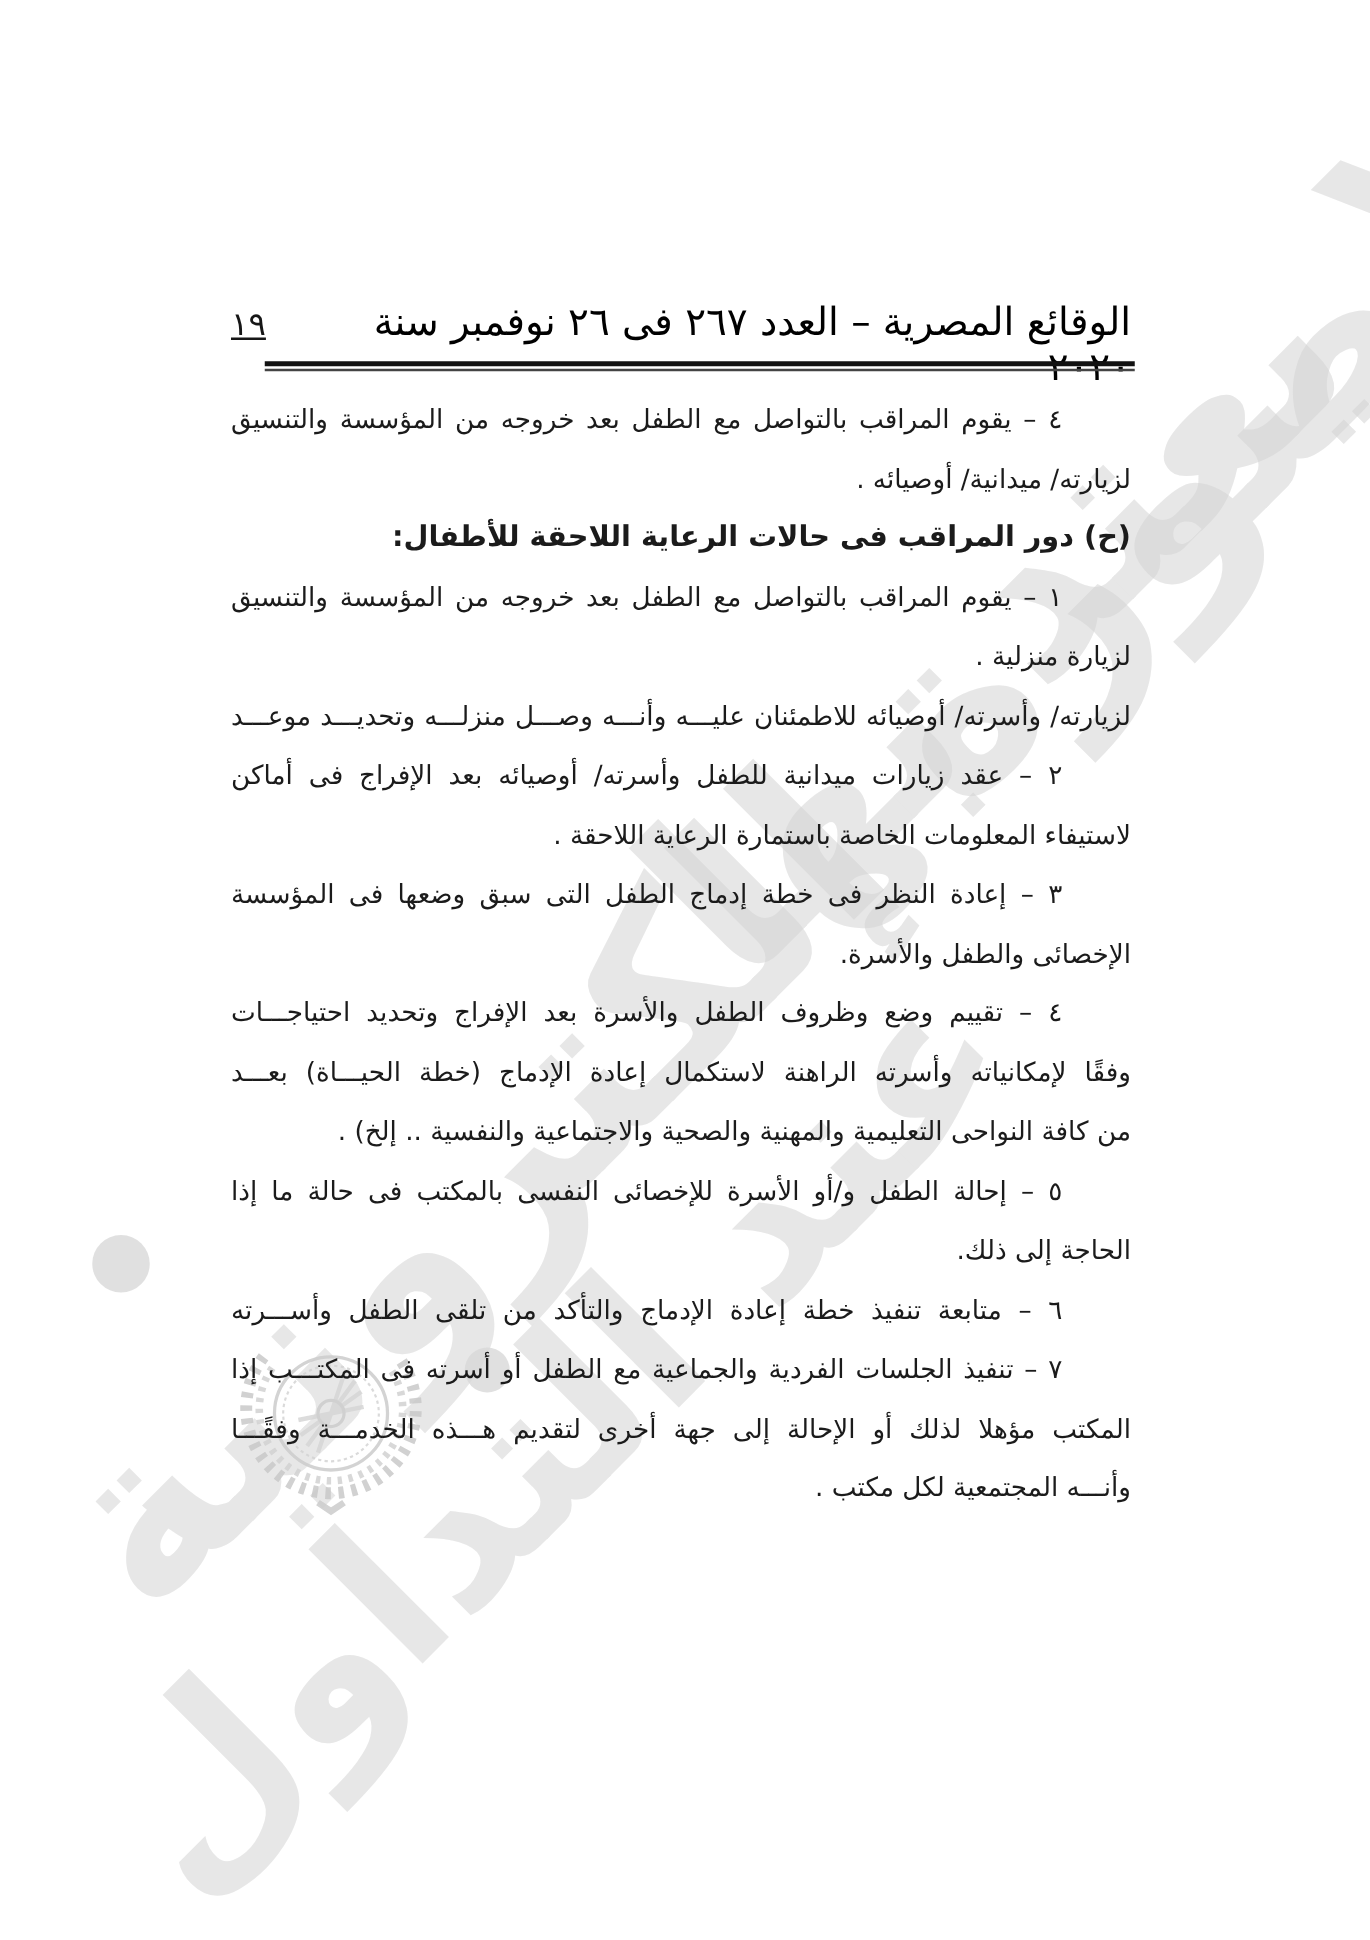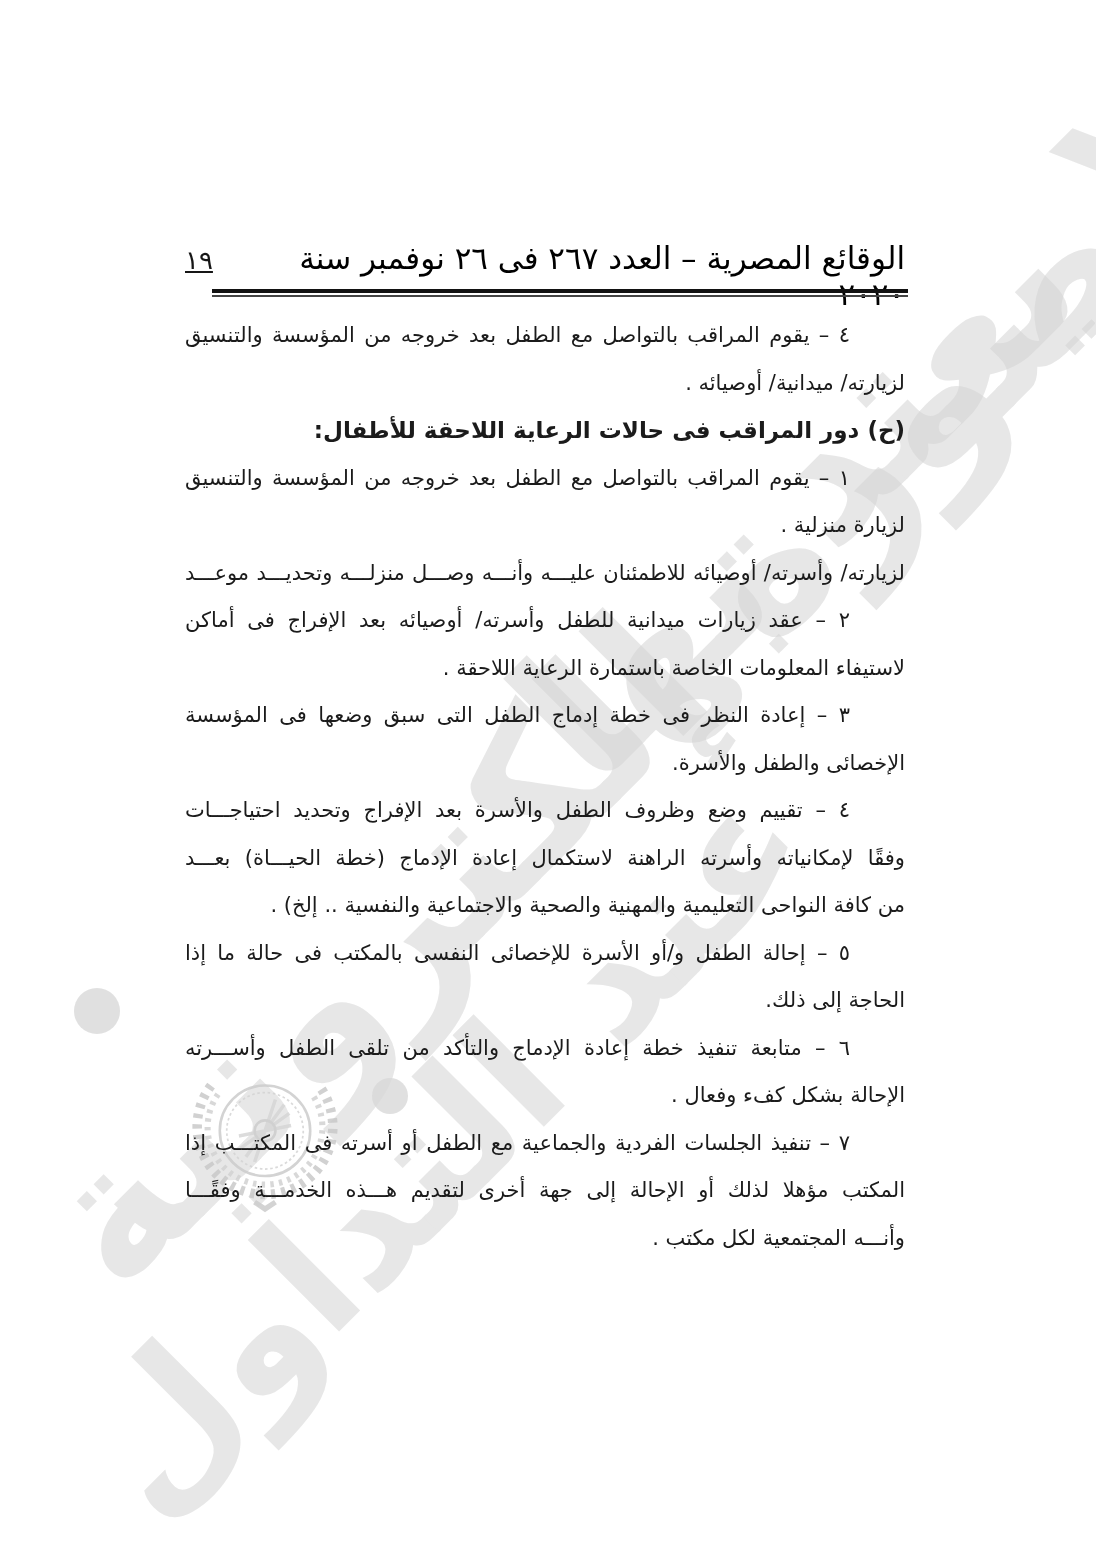--- a/index.html
+++ b/index.html
@@ -108,19 +108,18 @@
       <div class="line full indent">٢ – عقد زيارات ميدانية للطفل وأسرته/ أوصيائه بعد الإفراج فى أماكن ســـكنهم</div>
       <div class="line">لاستيفاء المعلومات الخاصة باستمارة الرعاية اللاحقة .</div>
       <div class="line full indent">٣ – إعادة النظر فى خطة إدماج الطفل التى سبق وضعها فى المؤسسة بمشاركة</div>
       <div class="line">الإخصائى والطفل والأسرة.</div>
       <div class="line full indent">٤ – تقييم وضع وظروف الطفل والأسرة بعد الإفراج وتحديد احتياجـــات الطفـــل</div>
       <div class="line full">وفقًا لإمكانياته وأسرته الراهنة لاستكمال إعادة الإدماج (خطة الحيـــاة) بعـــد الإفـــراج</div>
       <div class="line">من كافة النواحى التعليمية والمهنية والصحية والاجتماعية والنفسية .. إلخ) .</div>
       <div class="line full indent">٥ – إحالة الطفل و/أو الأسرة للإخصائى النفسى بالمكتب فى حالة ما إذا اقتضت</div>
       <div class="line">الحاجة إلى ذلك.</div>
       <div class="line full indent">٦ – متابعة تنفيذ خطة إعادة الإدماج والتأكد من تلقى الطفل وأســـرته لخـــدمات</div>
-      <div class="line">الإحالة بشكل كفء وفعال .</div>
       <div class="line full indent">٧ – تنفيذ الجلسات الفردية والجماعية مع الطفل أو أسرته فى المكتـــب إذا كـــان</div>
       <div class="line full">المكتب مؤهلا لذلك أو الإحالة إلى جهة أخرى لتقديم هـــذه الخدمـــة وفقًـــا لخريطـــة</div>
       <div class="line">وأنـــه المجتمعية لكل مكتب .</div>
     </div>
 
 </div>
 
 </body></html>

